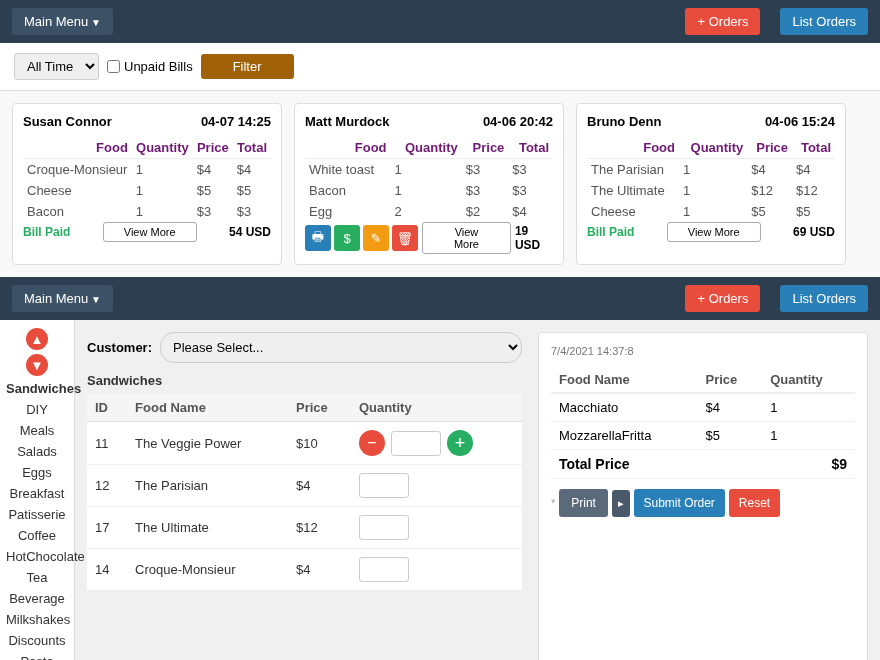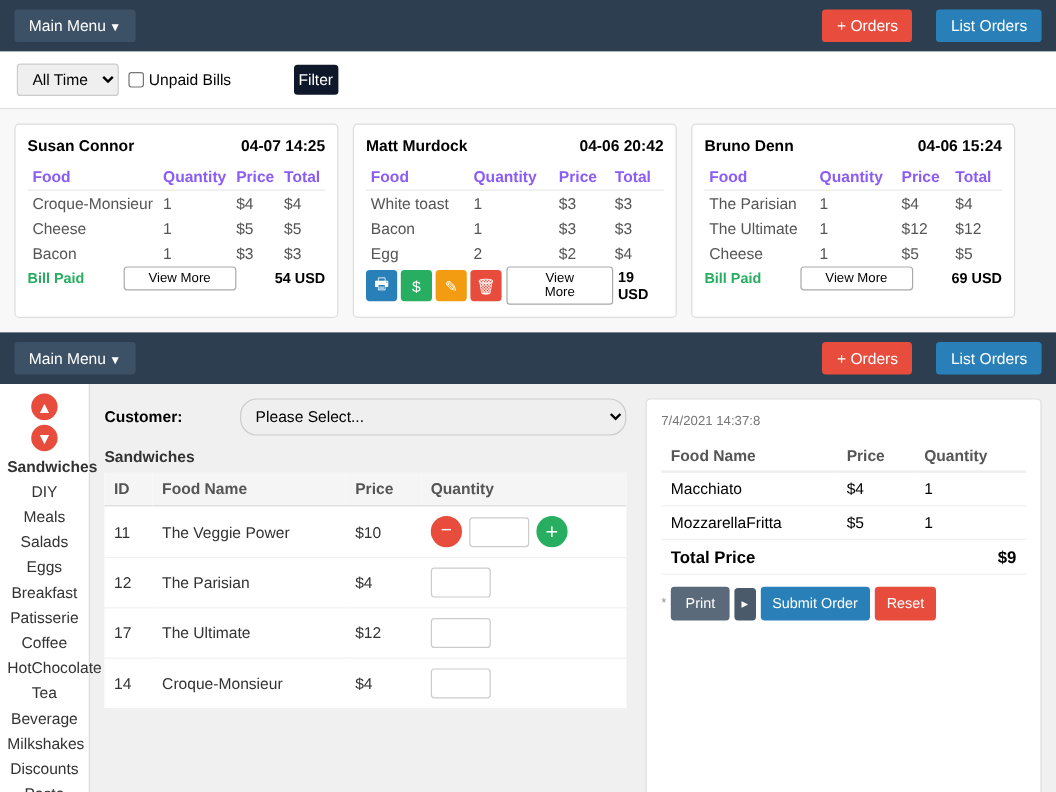--- a/index.html
+++ b/index.html
@@ -50,27 +50,26 @@
       gap: 8px;
       border-bottom: 1px solid #ddd;
     }
     .filter-bar select {
       padding: 4px 8px;
       border: 1px solid #ccc;
       border-radius: 3px;
     }
     .filter-bar label { display: flex; align-items: center; gap: 4px; }
     .btn-filter {
-      background: #0f172a;
-      color: #fff;
-      border: none;
-      padding: 5px 4px;
-      cursor: pointer;
-      border-radius: 3px;
-      margin-left: 44px;
+      background: #a16207;
+      color: #fff;
+      border: none;
+      padding: 5px 32px;
+      cursor: pointer;
+      border-radius: 3px;
     }
 
     
     .orders-section {
       background: #f8f8f8;
       padding: 12px;
       display: flex;
       gap: 12px;
       flex-wrap: wrap;
     }
@@ -83,21 +82,21 @@
       flex-shrink: 0;
     }
     .order-card-header {
       display: flex;
       justify-content: space-between;
       font-weight: bold;
       margin-bottom: 8px;
       font-size: 13px;
     }
     .order-table { width: 100%; border-collapse: collapse; font-size: 12px; }
-    .order-table th { text-align: left; color: #8b5cf6; font-weight: bold; border-bottom: 1px solid #eee; padding: 3px 4px; }
+    .order-table th { text-align: right; color: #701a75; font-weight: bold; border-bottom: 1px solid #eee; padding: 3px 4px; }
     .order-table td { padding: 3px 4px; color: #555; }
     .order-card-footer {
       display: flex;
       align-items: center;
       justify-content: space-between;
       margin-top: 0;
       gap: 4px;
     }
     .bill-paid { color: #27ae60; font-weight: bold; font-size: 12px; }
     .btn-view-more {
@@ -194,21 +193,20 @@
       align-items: center;
       gap: 8px;
       margin-bottom: 10px;
     }
     .customer-row label { font-weight: bold; }
     .customer-select {
       flex: 1;
       padding: 6px 8px;
       border: 1px solid #ccc;
       border-radius: 14px;
-      margin-left: 40px;
     }
     .category-label {
       font-weight: bold;
       margin-bottom: 6px;
       color: #333;
     }
     .food-table { width: 100%; border-collapse: collapse; background: #fff; }
     .food-table th {
       background: #f5f5f5;
       text-align: left;

